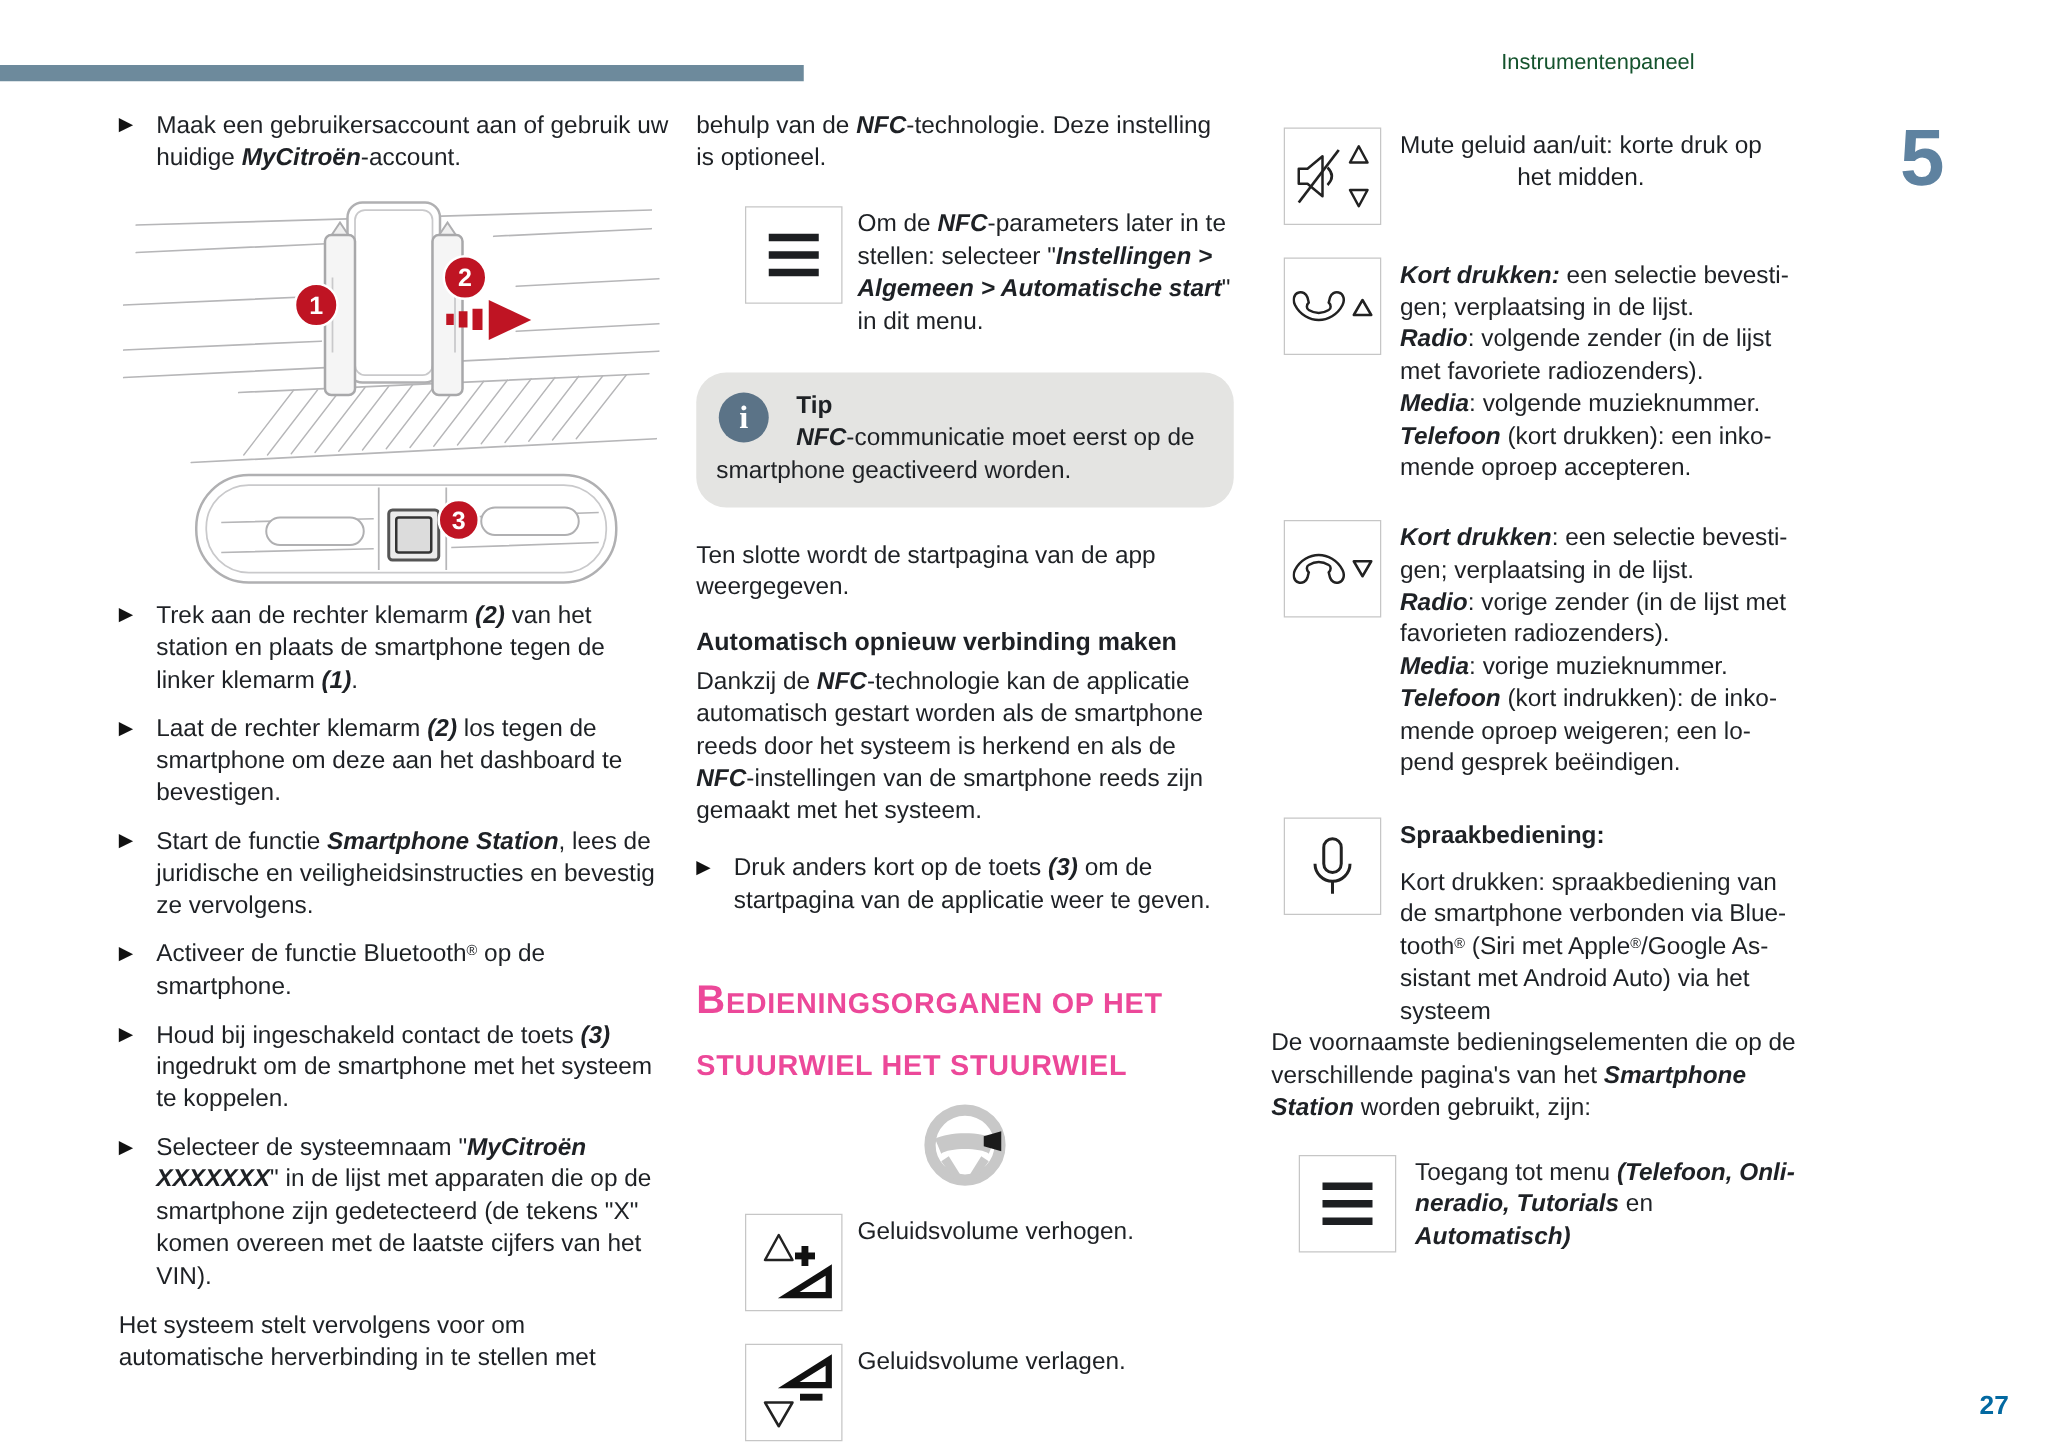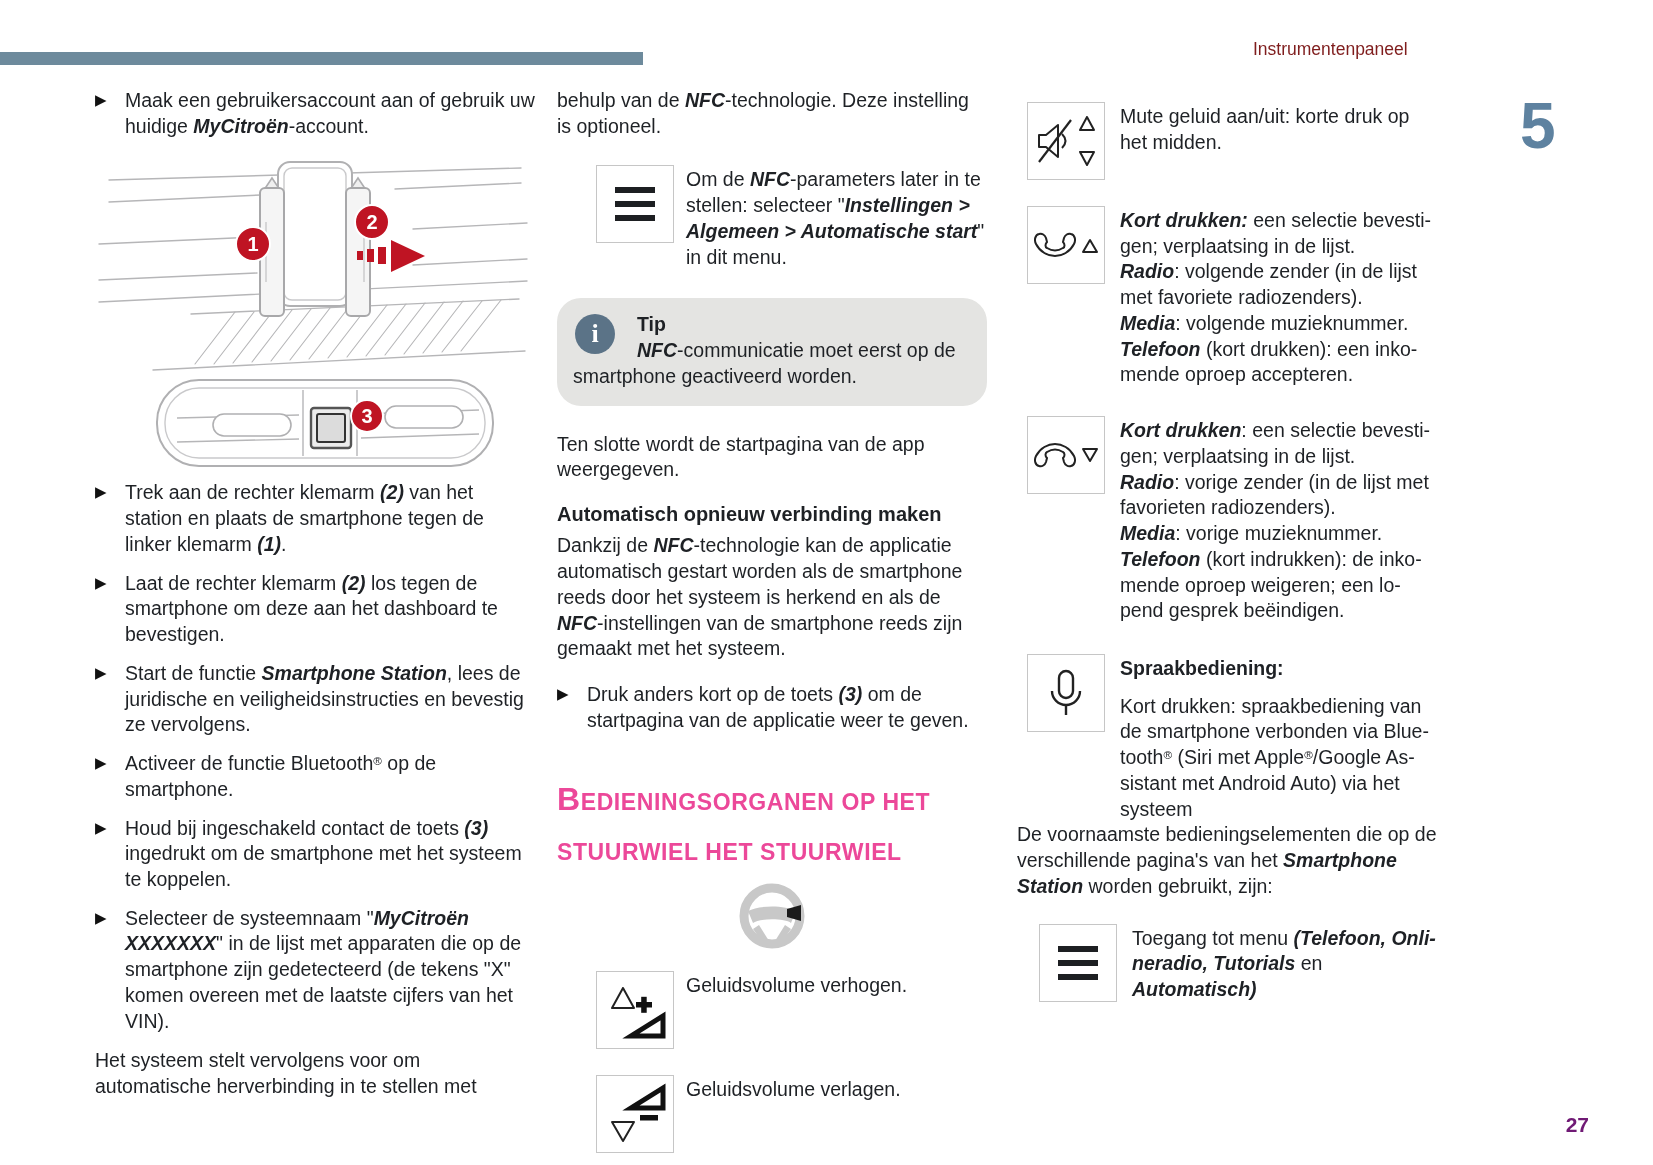--- a/index.html
+++ b/index.html
@@ -1,21 +1,21 @@
 <!DOCTYPE html>
 <html><head>
 <meta charset="utf-8">
 <style>
   html,body{margin:0;padding:0;background:#fff;}
   .page{position:relative;width:1653px;height:1165px;background:#fff;overflow:hidden;
         font-family:"Liberation Sans",sans-serif;color:#1e2125;font-size:19.5px;line-height:1.32;}
   .topbar{position:absolute;left:0;top:52px;width:643px;height:13px;background:#6d8a9c;}
-  .header-title{position:absolute;top:38px;left:1253px;font-size:17.5px;color:#7f1d1d;}
+  .header-title{position:absolute;top:38px;left:1201px;font-size:17.5px;color:#14532d;}
   .chapter-num{position:absolute;left:1520px;top:94px;font-size:64px;font-weight:800;color:#5e82a0;line-height:1;}
-  .page-num{position:absolute;right:64px;bottom:26px;font-size:21px;font-weight:700;color:#701a75;}
+  .page-num{position:absolute;right:46px;bottom:26px;font-size:21px;font-weight:700;color:#0369a1;}
 
   .col{position:absolute;top:88px;}
   .col-left{left:95px;width:440px;}
   .col-mid{left:557px;width:430px;}
   .col-right{left:1017px;width:434px;}
 
   sup{font-size:60%;vertical-align:baseline;position:relative;top:-0.45em;}
   b{font-weight:700;font-style:italic;}
 
   .bullet{position:relative;padding-left:30px;margin:0 0 13px 0;}
@@ -214,21 +214,21 @@
           <rect x="37" y="33" width="18" height="5.5" fill="#111"></rect>
           <polygon points="9,40 31,40 20,59" class="outline"></polygon>
         </svg>
       </div>
       <div class="icon-text">Geluidsvolume verlagen.</div>
     </div>
   </div>
 
   <div class="col col-right">
 
-    <div class="icon-row right-indent" style="margin-top:14px;">
+    <div class="icon-row right-indent" style="margin-top:14px;text-align:center;">
       <div class="icon-box">
         <svg width="36" height="50" viewBox="0 0 36 50">
           <polygon points="2,19 9,19 21,9 21,41 9,31 2,31" class="outline"></polygon>
           <path d="M25 18 q7 7 0 14" class="outline"></path>
           <line x1="2" y1="46" x2="34" y2="4" stroke="#222" stroke-width="2.2"></line>
         </svg>
         <svg width="18" height="54" viewBox="0 0 18 54">
           <polygon points="2,16 16,16 9,3" class="outline"></polygon>
           <polygon points="2,38 16,38 9,51" class="outline"></polygon>
         </svg>

